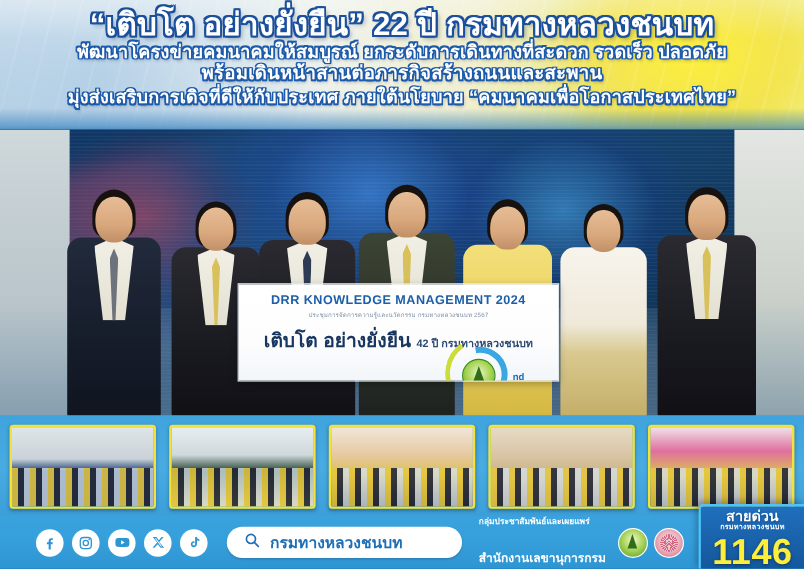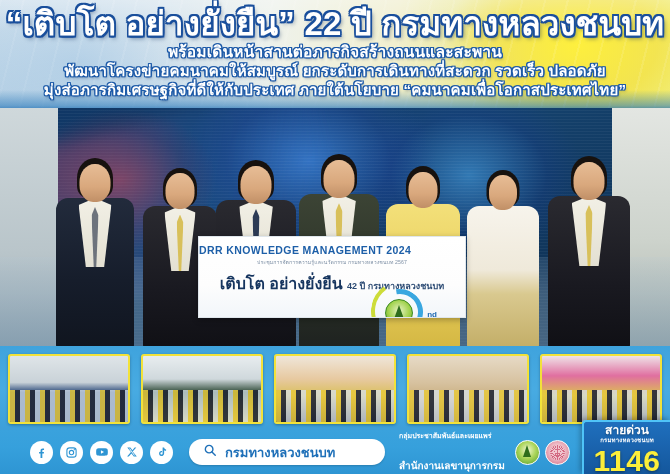--- a/index.html
+++ b/index.html
@@ -46,21 +46,21 @@
     padding-top: 6px;
   }
   .tl {
     color: #ffffff;
     font-weight: bold;
     letter-spacing: 0.2px;
     line-height: 1.08;
     white-space: nowrap;
   }
   .tl1 {
-    font-size: 33px;
+    font-size: 26px;
     text-shadow:
       -1.6px 0 #1a4f9c, 1.6px 0 #1a4f9c, 0 -1.6px #1a4f9c, 0 1.6px #1a4f9c,
       -1.6px -1.6px #1a4f9c, 1.6px -1.6px #1a4f9c, -1.6px 1.6px #1a4f9c, 1.6px 1.6px #1a4f9c,
       2px 3px 4px rgba(10,40,90,0.5);
     margin-bottom: 2px;
   }
   .tl2 {
     font-size: 15.5px;
     text-shadow:
       -1.2px 0 #1d5aa8, 1.2px 0 #1d5aa8, 0 -1.2px #1d5aa8, 0 1.2px #1d5aa8,
@@ -153,20 +153,21 @@
   
   .banner {
     position: absolute; left: 198px; top: 128px;
     width: 268px; height: 82px;
     background: linear-gradient(180deg, #ffffff 0%, #fdfdfd 60%, #f2f6fa 100%);
     border: 1px solid #dfe6ec;
     box-shadow: 0 2px 6px rgba(0,0,0,0.28);
     overflow: hidden;
   }
   .banner-title {
+    text-align: center;
     color: #1d5fa8;
     font-size: 10.5px;
     font-weight: bold;
     letter-spacing: 0.4px;
     margin-top: 7px;
   }
   .banner-sub {
     text-align: center;
     color: #7d8fa5;
     font-size: 5.2px;
@@ -352,23 +353,23 @@
 <body>
 
 <div class="poster">
 
   <div class="header">
     <div class="hdr-bg"></div>
     <div class="hdr-bg2"></div>
     <div class="hdr-bot-fade"></div>
     <div class="hdr-text">
       <div class="tl tl1">“เติบโต อย่างยั่งยืน” 22 ปี กรมทางหลวงชนบท</div>
+      <div class="tl tl3">พัฒนาโครงข่ายคมนาคมให้สมบูรณ์ ยกระดับการเดินทางที่สะดวก รวดเร็ว ปลอดภัย</div>
       <div class="tl tl2">พร้อมเดินหน้าสานต่อภารกิจสร้างถนนและสะพาน</div>
-      <div class="tl tl3">พัฒนาโครงข่ายคมนาคมให้สมบูรณ์ ยกระดับการเดินทางที่สะดวก รวดเร็ว ปลอดภัย</div>
-      <div class="tl tl4">มุ่งส่อภารกิมเศรษฐกิจที่ดีให้กับประเทศ ภายใต้นโยบาย “คมนาคมเพื่อโอกาสประเทศไทย”</div>
+      <div class="tl tl4">มุ่งส่งเสริบการเดิจที่ดีให้กับประเทศ ภายใต้นโยบาย “คมนาคมเพื่อโอกาสประเทศไทย”</div>
     </div>
   </div>
 
   <div class="photo">
     <div class="led"></div>
     <div class="led-scan"></div>
     <div class="led-streak"></div>
     <div class="side-wall l"></div>
     <div class="side-wall r"></div>
     <div class="photo-floor"></div>

